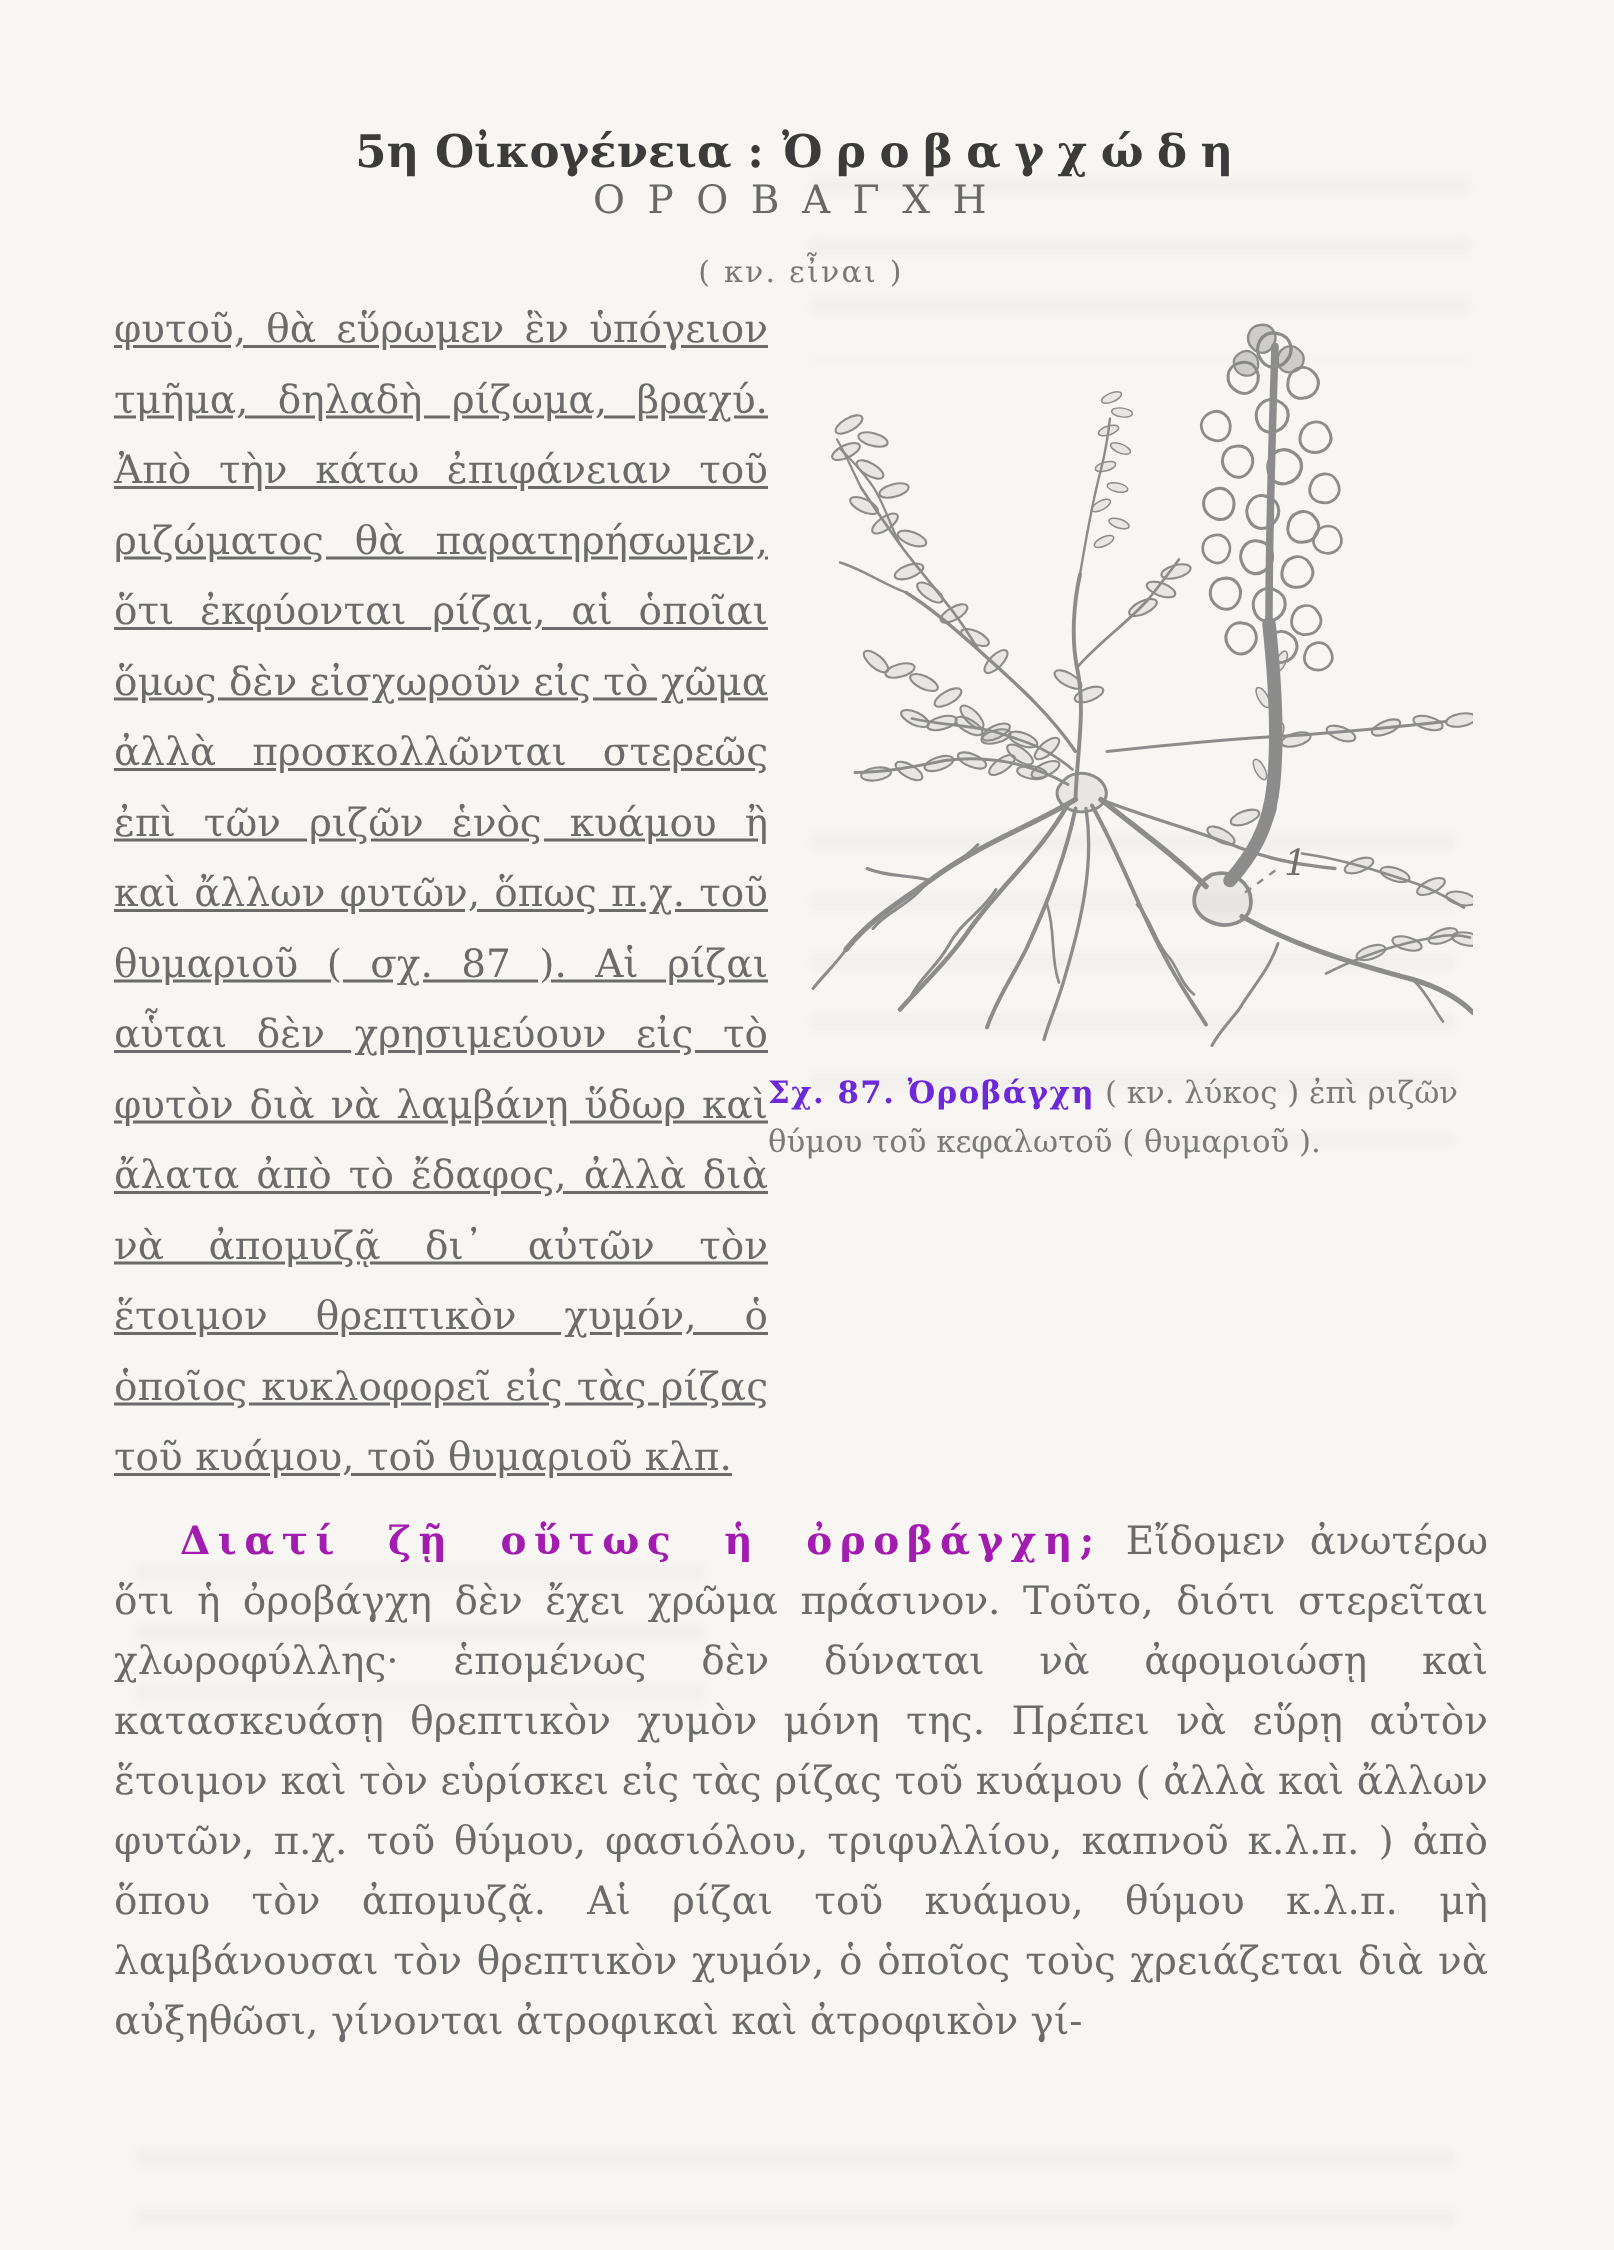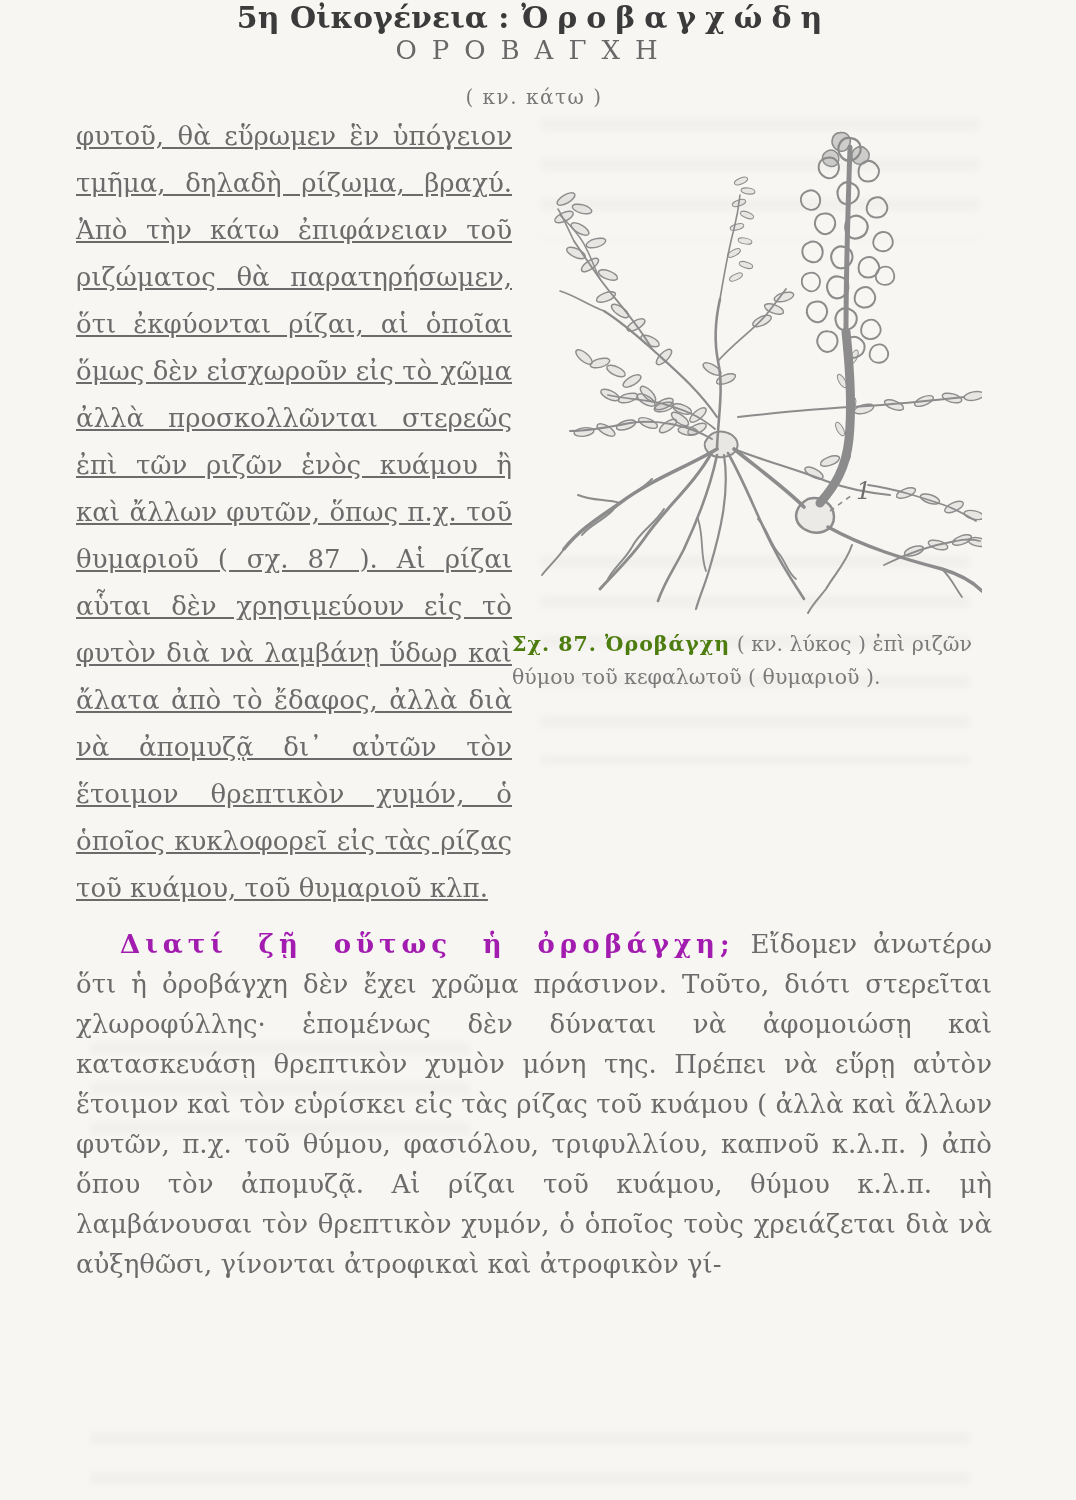--- a/index.html
+++ b/index.html
@@ -7,55 +7,55 @@
     width:1076px;height:1500px;position:relative;overflow:hidden;
     background:#f7f6f3;
     font-family:"DejaVu Serif", serif;
   }
   .page{position:absolute;inset:0;}
   
   .ghost{position:absolute;pointer-events:none;opacity:.55;
     background:repeating-linear-gradient(180deg, rgba(150,150,150,0.10) 0 13px, transparent 13px 40px);
     filter:blur(2.5px);}
   .content{position:absolute;left:76px;top:0;width:916px;color:#6b6b6b;}
-  .hdr{text-align:center;}
+  .hdr{padding-top:84px;text-align:center;}
   .family-title{font-size:30px;font-weight:bold;color:#3b3b3b;}
   .family-title .spaced{letter-spacing:9px;margin-left:12px;}
   .species-heading{font-size:26px;letter-spacing:15px;color:#686868;font-weight:400;}
   .common-name{margin-top:20px;font-size:20px;color:#787878;letter-spacing:1.5px;}
   p{margin:0;font-size:26px;text-align:justify;}
   .p1{margin-top:26px;line-height:38px;text-indent:44px;}
   .p2a{line-height:38px;text-indent:44px;}
   .row{display:flex;margin-top:4px;}
   .leftcol{width:436px;line-height:47px;text-align:justify;text-decoration:underline;}
   .figcol{width:470px;margin-left:10px;}
   .figure-art{display:block;margin-top:4px;}
   .caption{margin-top:6px;font-size:20.5px;line-height:33px;color:#7a7a7a;text-align:left;}
-  .caption .cap-bold{font-weight:bold;color:#4d7c0f;letter-spacing:1px;}
+  .caption .cap-bold{font-weight:bold;color:#6d28d9;letter-spacing:1px;}
   .p3{margin-top:12px;line-height:40px;text-indent:44px;}
   .p3 .lead{letter-spacing:5px;word-spacing:9px;color:#a21caf;font-weight:bold;}
 </style>
 </head>
 <body>
 
 <div class="page">
 
   <div class="ghost" style="left:540px;top:118px;width:440px;height:122px;"></div>
   <div class="ghost" style="left:540px;top:555px;width:430px;height:210px;"></div>
   <div class="ghost" style="left:90px;top:1042px;width:380px;height:112px;"></div>
   <div class="ghost" style="left:90px;top:1432px;width:880px;height:56px;"></div>
 
   <div class="content">
 
     <div class="hdr">
       <div class="family-title">
         <span>5η Οἰκογένεια :</span><span class="spaced">Ὀροβαγχώδη</span>
       </div>
       <div class="species-heading">ΟΡΟΒΑΓΧΗ</div>
-      <div class="common-name">( κν. κάτω )</div>
+      <div class="common-name">( κν. εἶναι )</div>
     </div>
 
 
 
     <div class="row">
       <p class="leftcol">φυτοῦ, θὰ εὕρωμεν ἓν ὑπόγειον τμῆμα, δηλαδὴ ρίζωμα, βραχύ. Ἀπὸ τὴν κάτω ἐπιφάνειαν τοῦ ριζώματος θὰ παρατηρήσωμεν, ὅτι ἐκφύονται ρίζαι, αἱ ὁποῖαι ὅμως δὲν εἰσχωροῦν εἰς τὸ χῶμα ἀλλὰ προσκολλῶνται στερεῶς ἐπὶ τῶν ριζῶν ἑνὸς κυάμου ἢ καὶ ἄλλων φυτῶν, ὅπως π.χ. τοῦ θυμαριοῦ ( σχ. 87 ). Αἱ ρίζαι αὗται δὲν χρησιμεύουν εἰς τὸ φυτὸν διὰ νὰ λαμβάνῃ ὕδωρ καὶ ἄλατα ἀπὸ τὸ ἔδαφος, ἀλλὰ διὰ νὰ ἀπομυζᾷ δι᾽ αὐτῶν τὸν ἕτοιμον θρεπτικὸν χυμόν, ὁ ὁποῖος κυκλοφορεῖ εἰς τὰς ρίζας τοῦ κυάμου, τοῦ θυμαριοῦ κλπ.</p>
 
       <figure class="figcol" style="margin:0;">
         <svg class="figure-art" width="470" height="505" viewBox="0 0 470 505" aria-label="Line engraving of an Orobanche (broomrape) flowering spike attached to the roots of a thyme plant">
           <defs>

